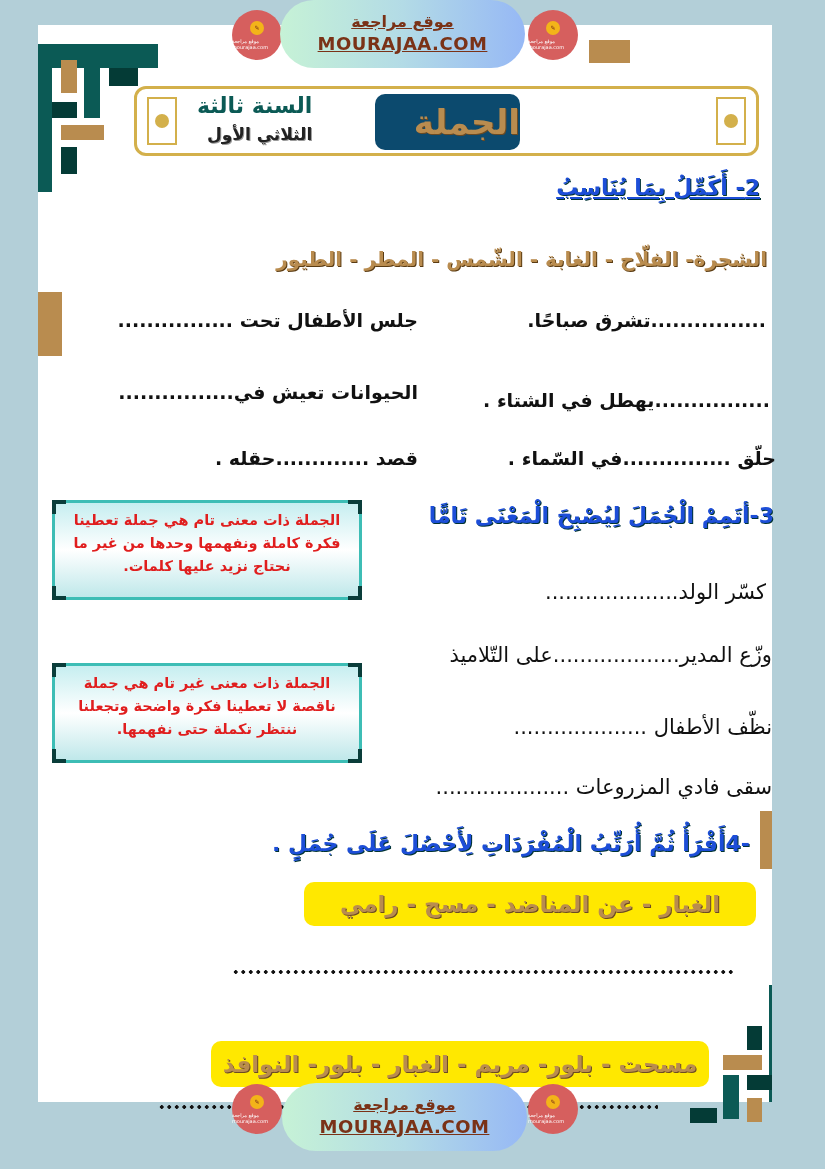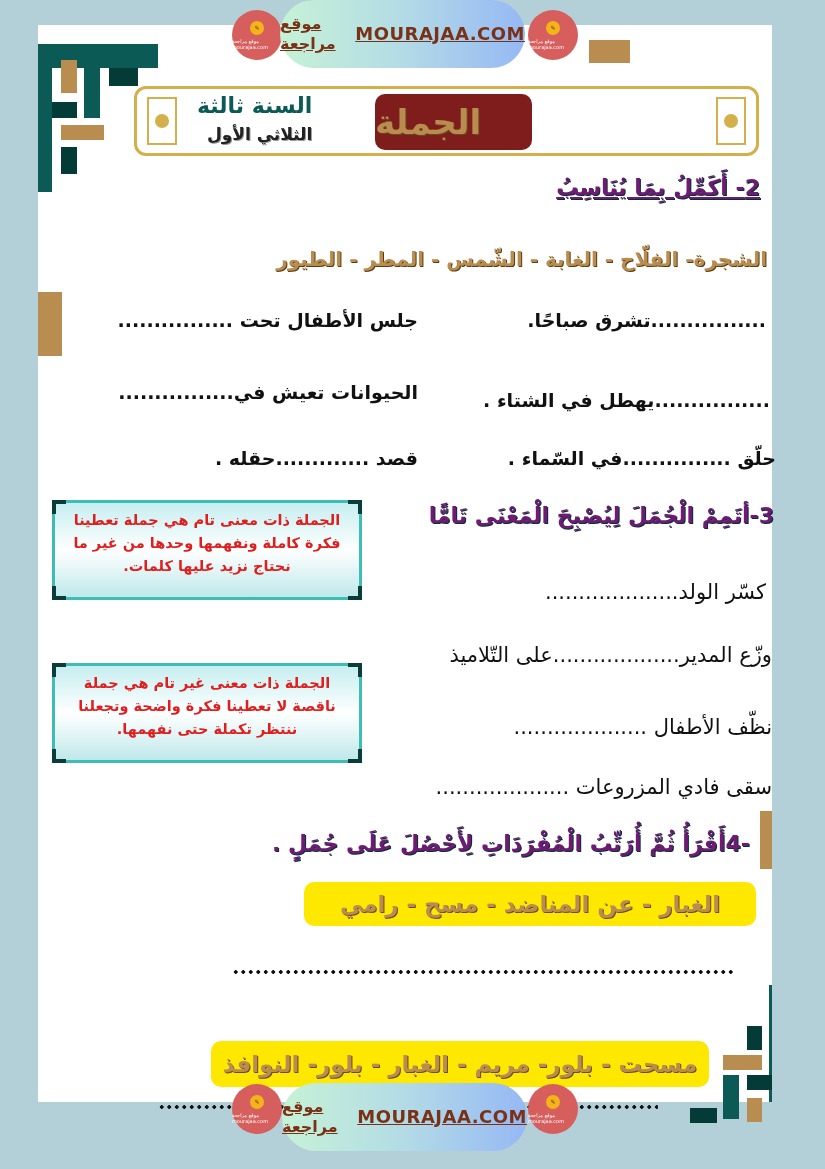--- a/index.html
+++ b/index.html
@@ -15,21 +15,21 @@
     }
     .abs { position: absolute; }
     .teal { background: #0b5a55; }
     .dark { background: #043b36; }
     .gold { background: #b98c4f; }
 
     
     .wm-pill {
       position: absolute; width: 245px; height: 68px; border-radius: 34px;
       background: linear-gradient(90deg, #c6f2d6 0%, #b3dbe6 50%, #96b8f5 100%);
-      display: flex; flex-direction: row; align-items: center; justify-content: center;
+      display: flex; flex-direction: column; align-items: center; justify-content: center;
       color: #7a3217; text-decoration: underline; font-weight: bold;
       font-family: "DejaVu Sans", sans-serif;
     }
     .wm-pill .ar { font-size: 16px; line-height: 20px; }
     .wm-pill .en { font-size: 18px; line-height: 24px; letter-spacing: 0.5px; }
     .wm-badge {
       position: absolute; width: 50px; height: 50px; border-radius: 50%;
       background: #d65f5e; display: flex; flex-direction: column;
       align-items: center; justify-content: center;
     }
@@ -44,33 +44,33 @@
       position: absolute; left: 96px; top: 61px; width: 625px; height: 70px;
       border: 3px solid #d3b04b; border-radius: 12px;
     }
     .head-cap {
       position: absolute; top: 8px; width: 30px; height: 48px;
       border: 2px solid #d3b04b; background: #fff;
       display: flex; align-items: center; justify-content: center;
     }
     .head-cap .circ { width: 14px; height: 14px; border-radius: 50%; background: #d3b04b; }
     .head-title {
-      position: absolute; left: 238px; top: 5px; width: 157px; height: 56px;
-      background: #7f1d1d; border-radius: 10px;
-      color: #b98c4f; font-size: 34px; font-weight: bold; text-align: left; line-height: 56px;
+      position: absolute; left: 238px; top: 5px; width: 145px; height: 56px;
+      background: #0c4a6e; border-radius: 10px;
+      color: #b98c4f; font-size: 34px; font-weight: bold; text-align: right; line-height: 56px;
       text-shadow: 1px 1px 0 #6b4a22;
     }
     .head-right { position: absolute; right: 44px; top: 2px; text-align: right; direction: rtl; }
     .head-left  { position: absolute; left: 60px; top: 2px; text-align: right; direction: rtl; }
     .head-main { color: #0b5a55; font-size: 22px; font-weight: bold; line-height: 30px; }
     .head-sub  { color: #222; font-size: 17px; font-weight: bold; line-height: 26px; text-shadow: 1px 1px 0 #999; }
 
     .rtl { direction: rtl; text-align: right; }
     .sec-title {
-      color: #701a75; font-weight: bold; font-size: 22px;
+      color: #1d4ed8; font-weight: bold; font-size: 22px;
       text-shadow: 1px 1px 0 #033;
     }
     .word-bank {
       color: #b98c4f; font-weight: bold; font-size: 20px;
       text-shadow: 1px 1px 0 #5a3b12;
     }
     .exline { color: #111; font-size: 19px; font-weight: bold; white-space: nowrap; }
     .exline2 { color: #111; font-size: 21px; white-space: nowrap; }
 
     .defbox {

